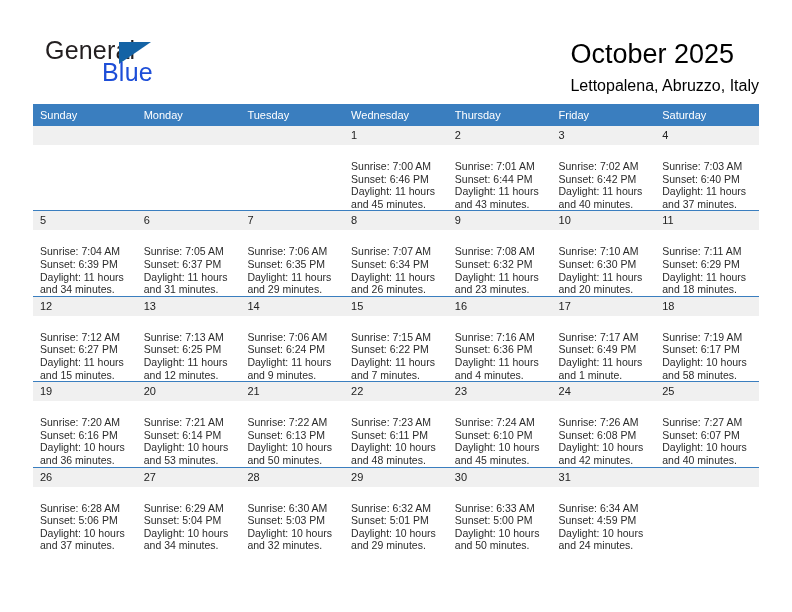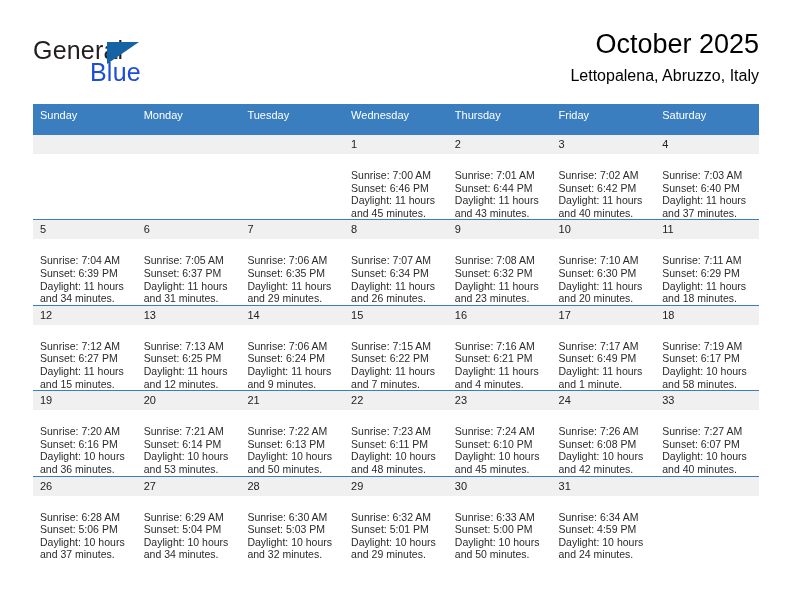--- a/index.html
+++ b/index.html
@@ -24,21 +24,21 @@
   
   .header {
     position: absolute;
     left: 33px;
     top: 28px;
     right: 33px;
     height: 70px;
   }
   .brand {
     position: absolute;
-    left: 0;
+    left: 12px;
     top: 8px;
     width: 230px;
     height: 58px;
   }
   .brand-general {
     position: absolute;
     left: 0;
     top: 0;
     font-size: 25px;
     letter-spacing: 0.2px;
@@ -60,22 +60,21 @@
     top: 6px;
     width: 0;
     height: 0;
     border-left: 32px solid #1463a5;
     border-bottom: 22px solid transparent;
   }
 
   .title-block {
     position: absolute;
     right: 0;
-    top: 0;
-    text-align: right;
+    top: 10px;
   }
   .cal-title {
     font-size: 27px;
     font-weight: normal;
     color: #000000;
     line-height: 32px;
     white-space: nowrap;
   }
   .cal-subtitle {
     font-size: 16px;
@@ -96,21 +95,21 @@
     border-collapse: collapse;
     width: 726px;
     table-layout: fixed;
   }
   table.cal th {
     background: #3a7ebf;
     color: #ffffff;
     font-weight: normal;
     font-size: 11px;
     text-align: left;
-    padding: 5px 0 13px 7px;
+    padding: 5px 0 4px 7px;
     height: 11px;
     border: none;
   }
   table.cal td {
     vertical-align: top;
     border-top: 1px solid #3a7ebf;
     padding: 0;
     height: 83px;
     background: #ffffff;
   }
@@ -321,21 +320,21 @@
                 <div>Sunrise: 7:15 AM</div>
                 <div>Sunset: 6:22 PM</div>
                 <div>Daylight: 11 hours</div>
                 <div>and 7 minutes.</div>
               </div>
             </td>
             <td>
               <span class="daynum">16</span>
               <div class="info">
                 <div>Sunrise: 7:16 AM</div>
-                <div>Sunset: 6:21 PM</div>
+                <div>Sunset: 6:36 PM</div>
                 <div>Daylight: 11 hours</div>
                 <div>and 4 minutes.</div>
               </div>
             </td>
             <td>
               <span class="daynum">17</span>
               <div class="info">
                 <div>Sunrise: 7:17 AM</div>
                 <div>Sunset: 6:49 PM</div>
                 <div>Daylight: 11 hours</div>
@@ -401,21 +400,21 @@
             <td>
               <span class="daynum">24</span>
               <div class="info">
                 <div>Sunrise: 7:26 AM</div>
                 <div>Sunset: 6:08 PM</div>
                 <div>Daylight: 10 hours</div>
                 <div>and 42 minutes.</div>
               </div>
             </td>
             <td>
-              <span class="daynum">33</span>
+              <span class="daynum">25</span>
               <div class="info">
                 <div>Sunrise: 7:27 AM</div>
                 <div>Sunset: 6:07 PM</div>
                 <div>Daylight: 10 hours</div>
                 <div>and 40 minutes.</div>
               </div>
             </td>
           </tr>
           <tr>
             <td>

